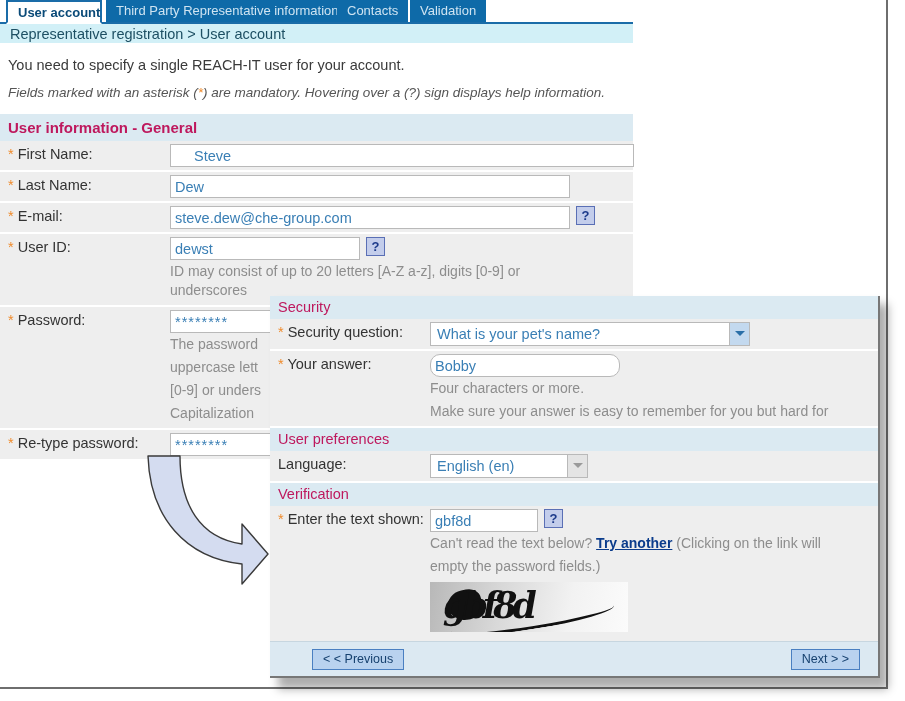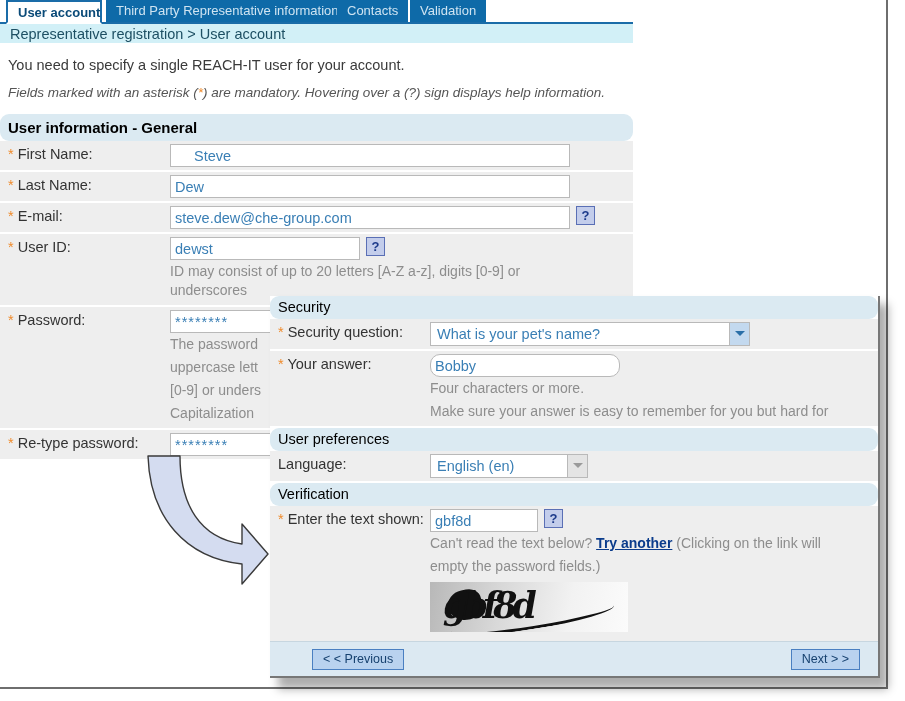--- a/index.html
+++ b/index.html
@@ -91,26 +91,25 @@
     padding-top: 12px;
     font-style: italic;
     color: #555555;
     font-size: 13.5px;
   }
   .ast { color: #ef8a2b; }
 
   
   .sec-head {
     background: #dbeaf2;
-    color: #000000;
+    color: #be185d;
     font-weight: bold;
     font-size: 15px;
     padding: 5px 0 5px 8px;
     box-sizing: border-box;
-    border-radius: 9px;
   }
   .sec-head.thin {
     font-weight: normal;
     font-size: 14.5px;
     padding: 3px 0 4px 8px;
   }
 
   
   .row {
     display: flex;
@@ -330,21 +329,21 @@
     <div class="intro">You need to specify a single REACH-IT user for your account.</div>
     <div class="intro note"><span>Fields marked with an asterisk (</span><span class="ast">*</span><span>) are mandatory. Hovering over a (?) sign displays help information.</span></div>
 
     <div style="height:14px;"></div>
 
     <div class="sec-head">User information - General</div>
 
     <div class="row">
       <div class="lbl"><span class="ast">*</span> <span>First Name:</span></div>
       <div class="fld">
-        <input class="txt" style="width: 400px; padding-left: 23px;" type="text" value="Steve">
+        <input class="txt" style="width: 464px; padding-left: 23px;" type="text" value="Steve">
       </div>
     </div>
 
     <div class="row">
       <div class="lbl"><span class="ast">*</span> <span>Last Name:</span></div>
       <div class="fld">
         <input class="txt" style="width: 400px;" type="text" value="Dew">
       </div>
     </div>
 

